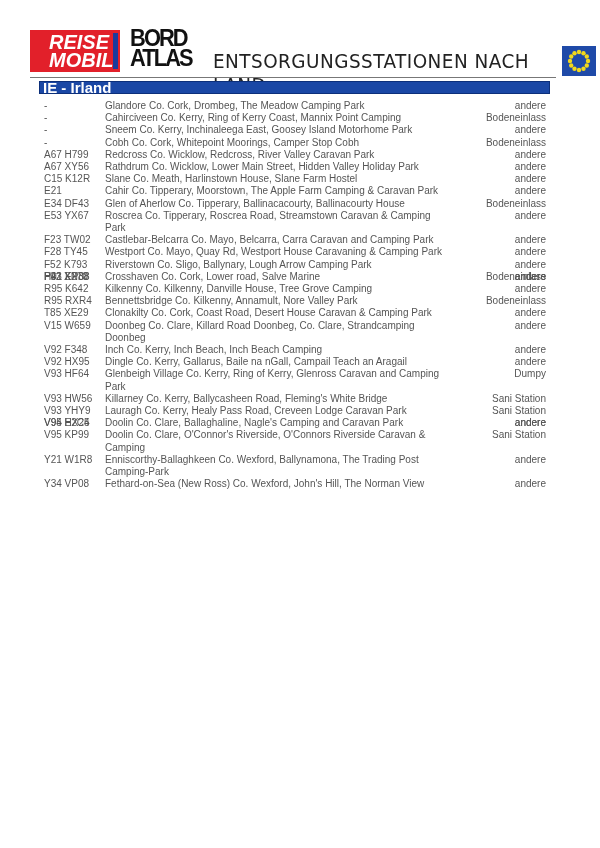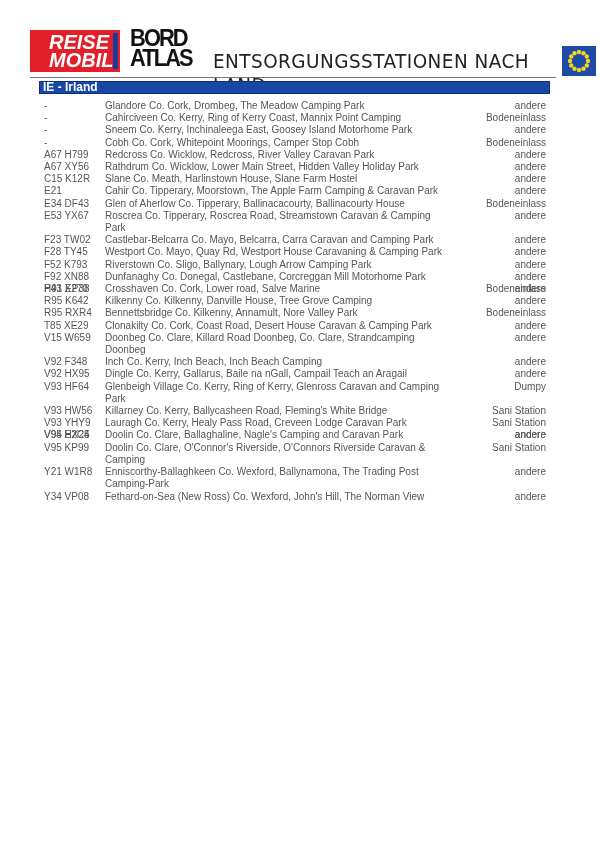--- a/index.html
+++ b/index.html
@@ -44,21 +44,21 @@
       background: #1f4aa8;
     }
     .eu-flag svg { width: 34px; height: 30px; display: block; }
 
     .section-bar {
       position: absolute; left: 39px; top: 81px; width: 511px; height: 13px;
       background: #1a47a5; border: 1px solid #0c2f7a;
     }
     .section-bar span {
       position: absolute; left: 3px; top: -1px; color: #ffffff; font-weight: bold;
-      font-size: 12px; line-height: 13px;
+      font-size: 15px; line-height: 13px;
     }
 
     .table { position: absolute; left: 0; top: 100px; width: 600px; }
     .row { position: relative; width: 600px; font-size: 10px; line-height: 12.2px; }
     .row .code { position: absolute; left: 44px; top: 0; width: 60px; white-space: nowrap; }
     .row .name { margin-left: 105px; width: 340px; }
     .row .type { position: absolute; right: 54px; top: 0; white-space: nowrap; }
   </style>
 </head>
 <body>
@@ -158,21 +158,20 @@
       <div class="name">Westport Co. Mayo, Quay Rd, Westport House Caravaning &amp; Camping Park</div>
       <span class="type">andere</span>
     </div>
     <div class="row">
       <span class="code">F52 K793</span>
       <div class="name">Riverstown Co. Sligo, Ballynary, Lough Arrow Camping Park</div>
       <span class="type">andere</span>
     </div>
     <div class="row">
       <span class="code">F92 XN88</span>
-      <div class="name">Dunfanaghy Co. Donegal, Castlebane, Corcreggan Mill Motorhome Park</div>
       <span class="type">andere</span>
     </div>
     <div class="row">
       <span class="code">H91 EP38</span>
       <span class="type">Bodeneinlass</span>
     </div>
     <div class="row">
       <span class="code">P43 X270</span>
       <div class="name">Crosshaven Co. Cork, Lower road, Salve Marine</div>
       <span class="type">andere</span>

